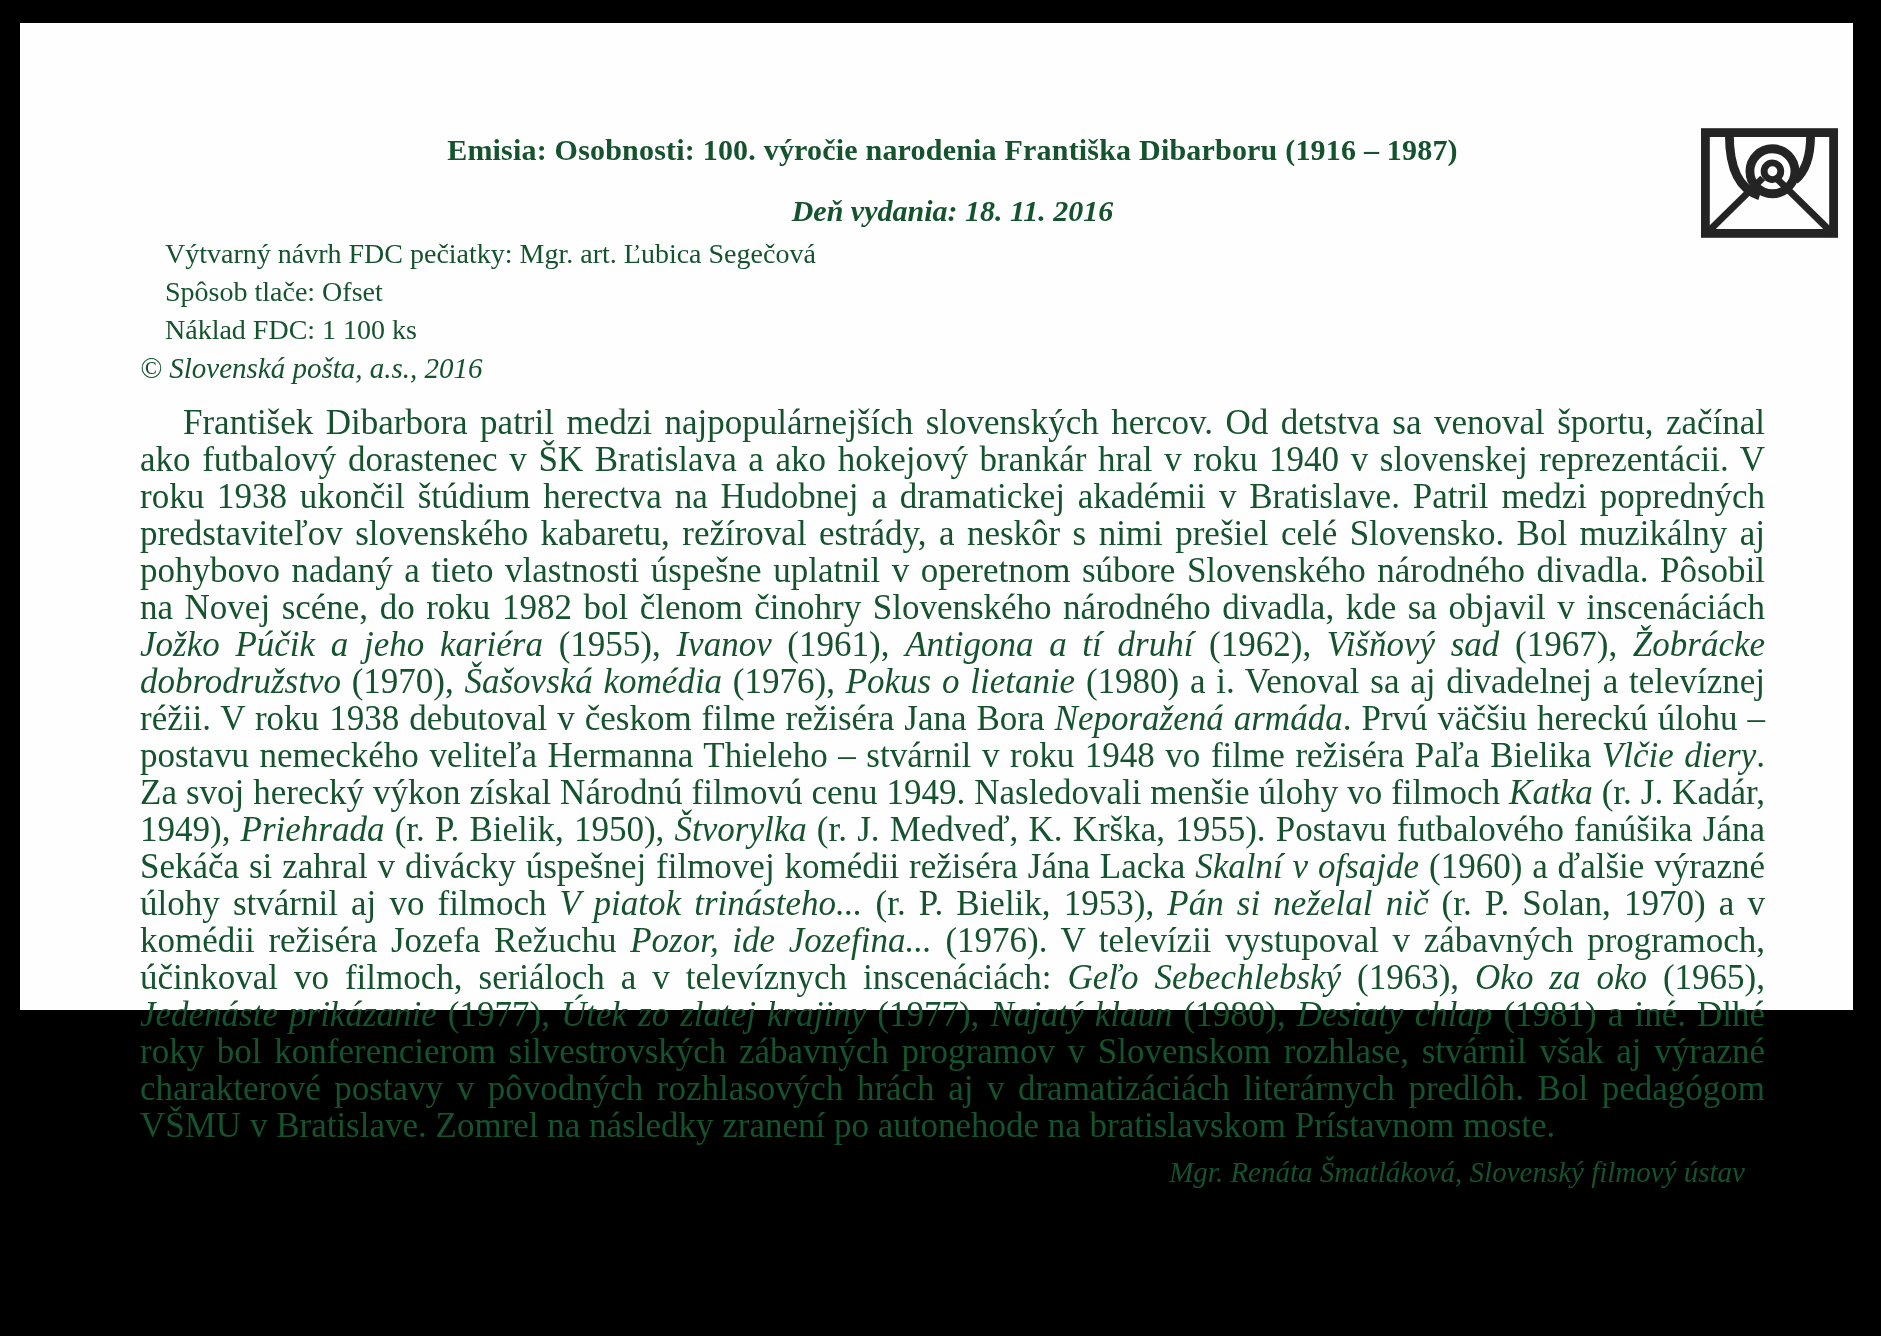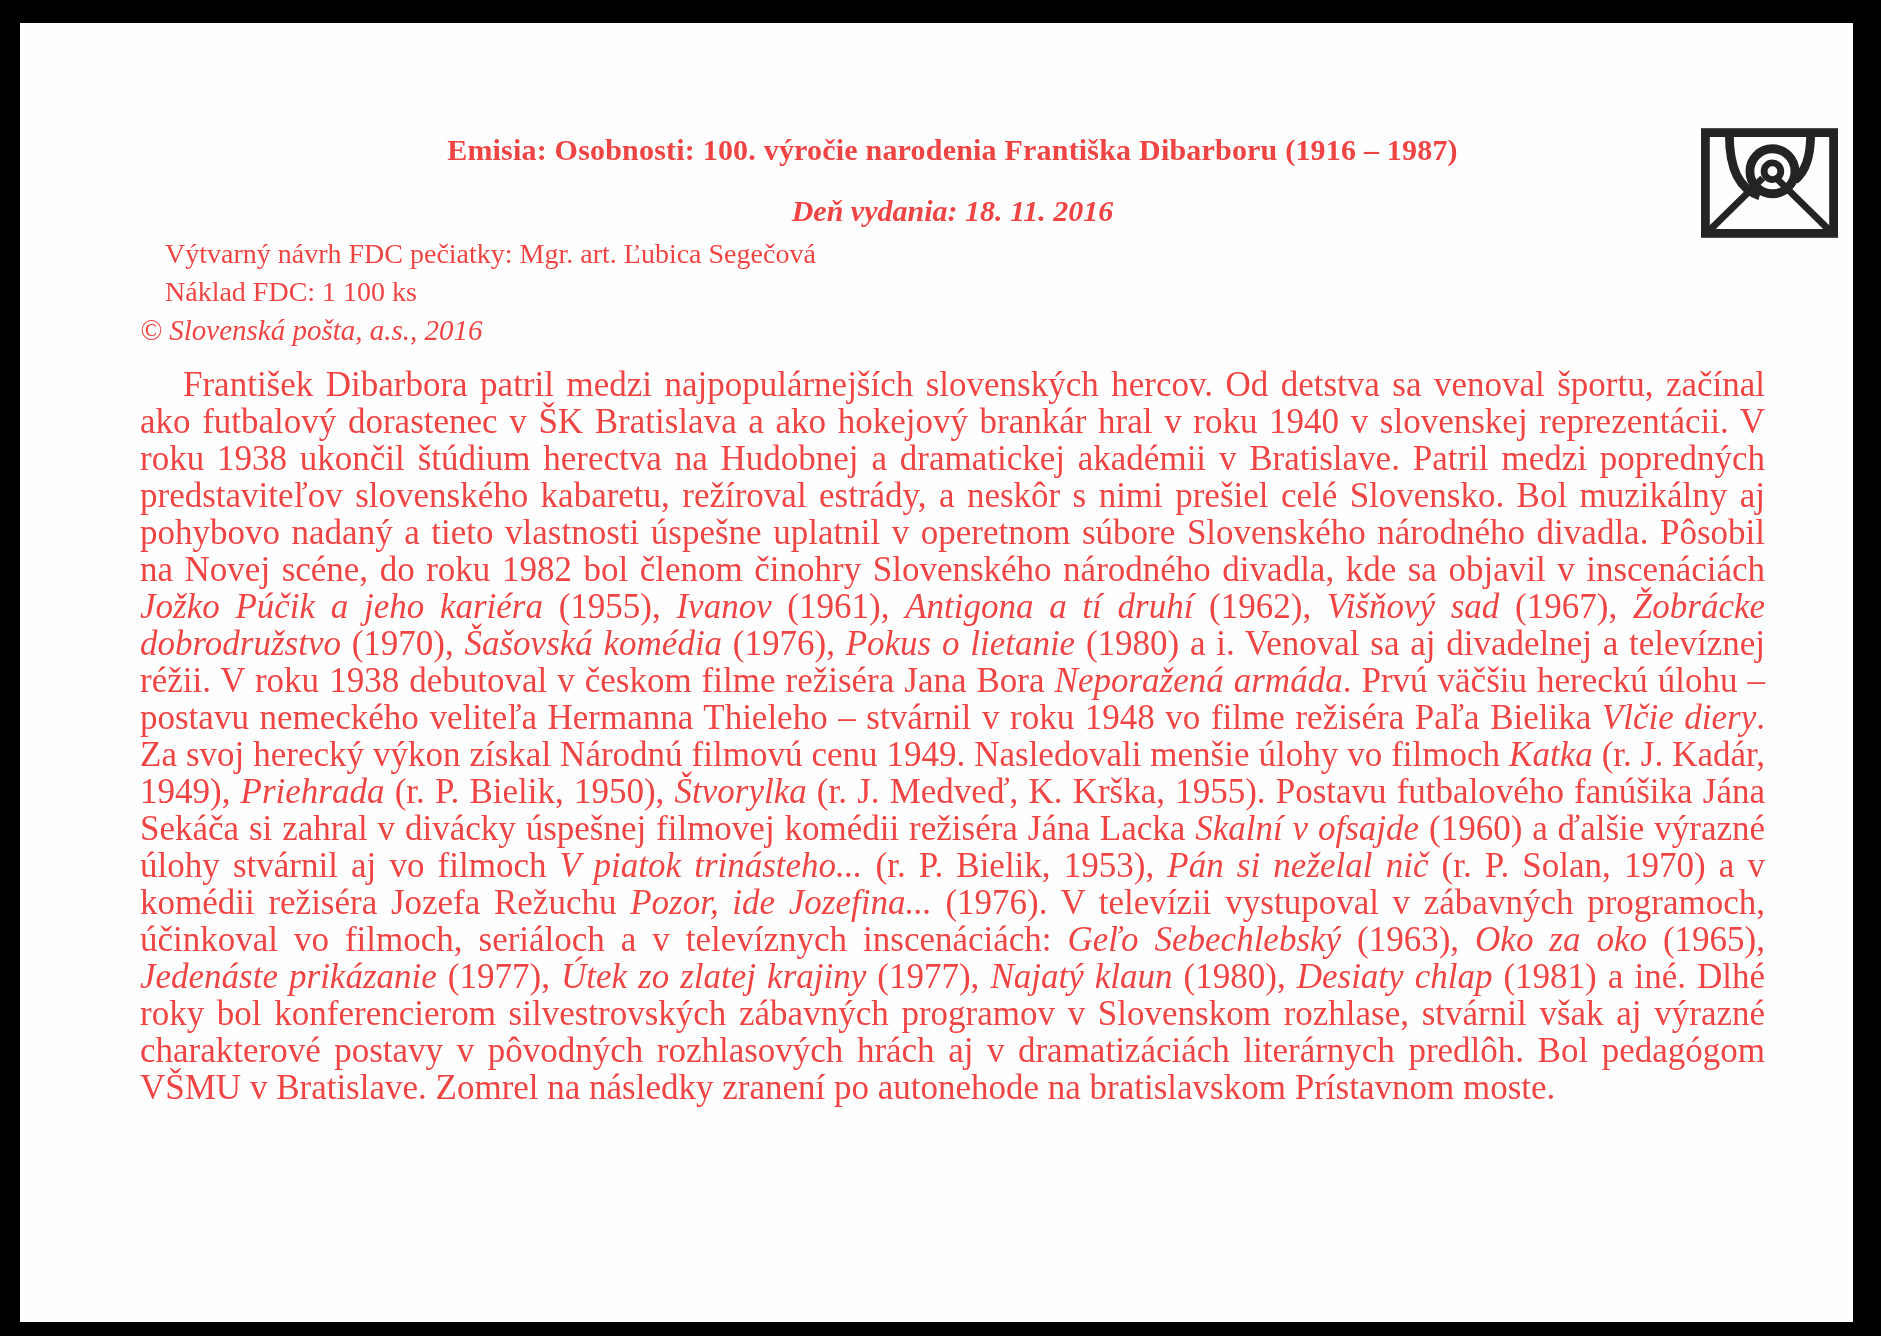--- a/index.html
+++ b/index.html
@@ -6,23 +6,23 @@
   body {
     width: 1881px; height: 1336px;
     background: #000;
     font-family: "Liberation Serif", "DejaVu Serif", serif;
     position: relative;
     overflow: hidden;
   }
   .scan-frame {
     position: absolute;
     left: 20px; top: 23px;
-    width: 1833px; height: 1299px;
+    width: 1833px; height: 987px;
     background: #fefefe;
-    color: #ef4444;
+    color: #14532d;
   }
   .content {
     position: absolute;
     left: 120px; right: 88px; top: 0; bottom: 0;
   }
   .doc-header { margin-top: 107px; text-align: center; }
   .doc-title {
     font-size: 30px; font-weight: bold; line-height: 40px;
     letter-spacing: 0.2px;
   }
@@ -89,23 +89,25 @@
   <div class="content">
 
     <div class="doc-header">
       <div class="doc-title">Emisia: Osobnosti: 100. výročie narodenia Františka Dibarboru (1916 – 1987)</div>
       <div class="doc-subtitle">Deň vydania: 18. 11. 2016</div>
     </div>
 
     <div class="details-row">
       <div class="details-col-right">
         <div>Výtvarný návrh FDC pečiatky: Mgr. art. Ľubica Segečová</div>
+        <div>Spôsob tlače: Ofset</div>
         <div>Náklad FDC: 1 100 ks</div>
       </div>
     </div>
 
     <div class="copyright-line">© Slovenská pošta, a.s., 2016</div>
 
     <div class="body-paragraph"><span>František Dibarbora patril medzi najpopulárnejších slovenských hercov. Od detstva sa venoval športu, začínal ako futbalový dorastenec v ŠK Bratislava a ako hokejový brankár hral v roku 1940 v slovenskej reprezentácii. V roku 1938 ukončil štúdium herectva na Hudobnej a dramatickej akadémii v Bratislave. Patril medzi popredných predstaviteľov slovenského kabaretu, režíroval estrády, a neskôr s nimi prešiel celé Slovensko. Bol muzikálny aj pohybovo nadaný a tieto vlastnosti úspešne uplatnil v operetnom súbore Slovenského národného divadla. Pôsobil na Novej scéne, do roku 1982 bol členom činohry Slovenského národného divadla, kde sa objavil v inscenáciách </span><span style="font-style: italic;">Jožko Púčik a jeho kariéra</span><span> (1955), </span><span style="font-style: italic;">Ivanov</span><span> (1961), </span><span style="font-style: italic;">Antigona a tí druhí</span><span> (1962), </span><span style="font-style: italic;">Višňový sad</span><span> (1967), </span><span style="font-style: italic;">Žobrácke dobrodružstvo</span><span> (1970), </span><span style="font-style: italic;">Šašovská komédia</span><span> (1976), </span><span style="font-style: italic;">Pokus o lietanie</span><span> (1980) a i. Venoval sa aj divadelnej a televíznej réžii. V roku 1938 debutoval v českom filme režiséra Jana Bora </span><span style="font-style: italic;">Neporažená armáda</span><span>. Prvú väčšiu hereckú úlohu – postavu nemeckého veliteľa Hermanna Thieleho – stvárnil v roku 1948 vo filme režiséra Paľa Bielika </span><span style="font-style: italic;">Vlčie diery</span><span>. Za svoj herecký výkon získal Národnú filmovú cenu 1949. Nasledovali menšie úlohy vo filmoch </span><span style="font-style: italic;">Katka</span><span> (r. J. Kadár, 1949), </span><span style="font-style: italic;">Priehrada</span><span> (r. P. Bielik, 1950), </span><span style="font-style: italic;">Štvorylka</span><span> (r. J. Medveď, K. Krška, 1955). Postavu futbalového fanúšika Jána Sekáča si zahral v divácky úspešnej filmovej komédii režiséra Jána Lacka </span><span style="font-style: italic;">Skalní v ofsajde</span><span> (1960) a ďalšie výrazné úlohy stvárnil aj vo filmoch </span><span style="font-style: italic;">V piatok trinásteho...</span><span> (r. P. Bielik, 1953), </span><span style="font-style: italic;">Pán si neželal nič</span><span> (r. P. Solan, 1970) a v komédii režiséra Jozefa Režuchu </span><span style="font-style: italic;">Pozor, ide Jozefina...</span><span> (1976). V televízii vystupoval v zábavných programoch, účinkoval vo filmoch, seriáloch a v televíznych inscenáciách: </span><span style="font-style: italic;">Geľo Sebechlebský</span><span> (1963), </span><span style="font-style: italic;">Oko za oko</span><span> (1965), </span><span style="font-style: italic;">Jedenáste prikázanie</span><span> (1977), </span><span style="font-style: italic;">Útek zo zlatej krajiny</span><span> (1977), </span><span style="font-style: italic;">Najatý klaun</span><span> (1980), </span><span style="font-style: italic;">Desiaty chlap</span><span> (1981) a iné. Dlhé roky bol konferencierom silvestrovských zábavných programov v Slovenskom rozhlase, stvárnil však aj výrazné charakterové postavy v pôvodných rozhlasových hrách aj v dramatizáciách literárnych predlôh. Bol pedagógom VŠMU v Bratislave. Zomrel na následky zranení po autonehode na bratislavskom Prístavnom moste.</span></div>
 
+    <div class="signature-line">Mgr. Renáta Šmatláková, Slovenský filmový ústav</div>
 
   </div>
 </div>
 
 </body></html>

